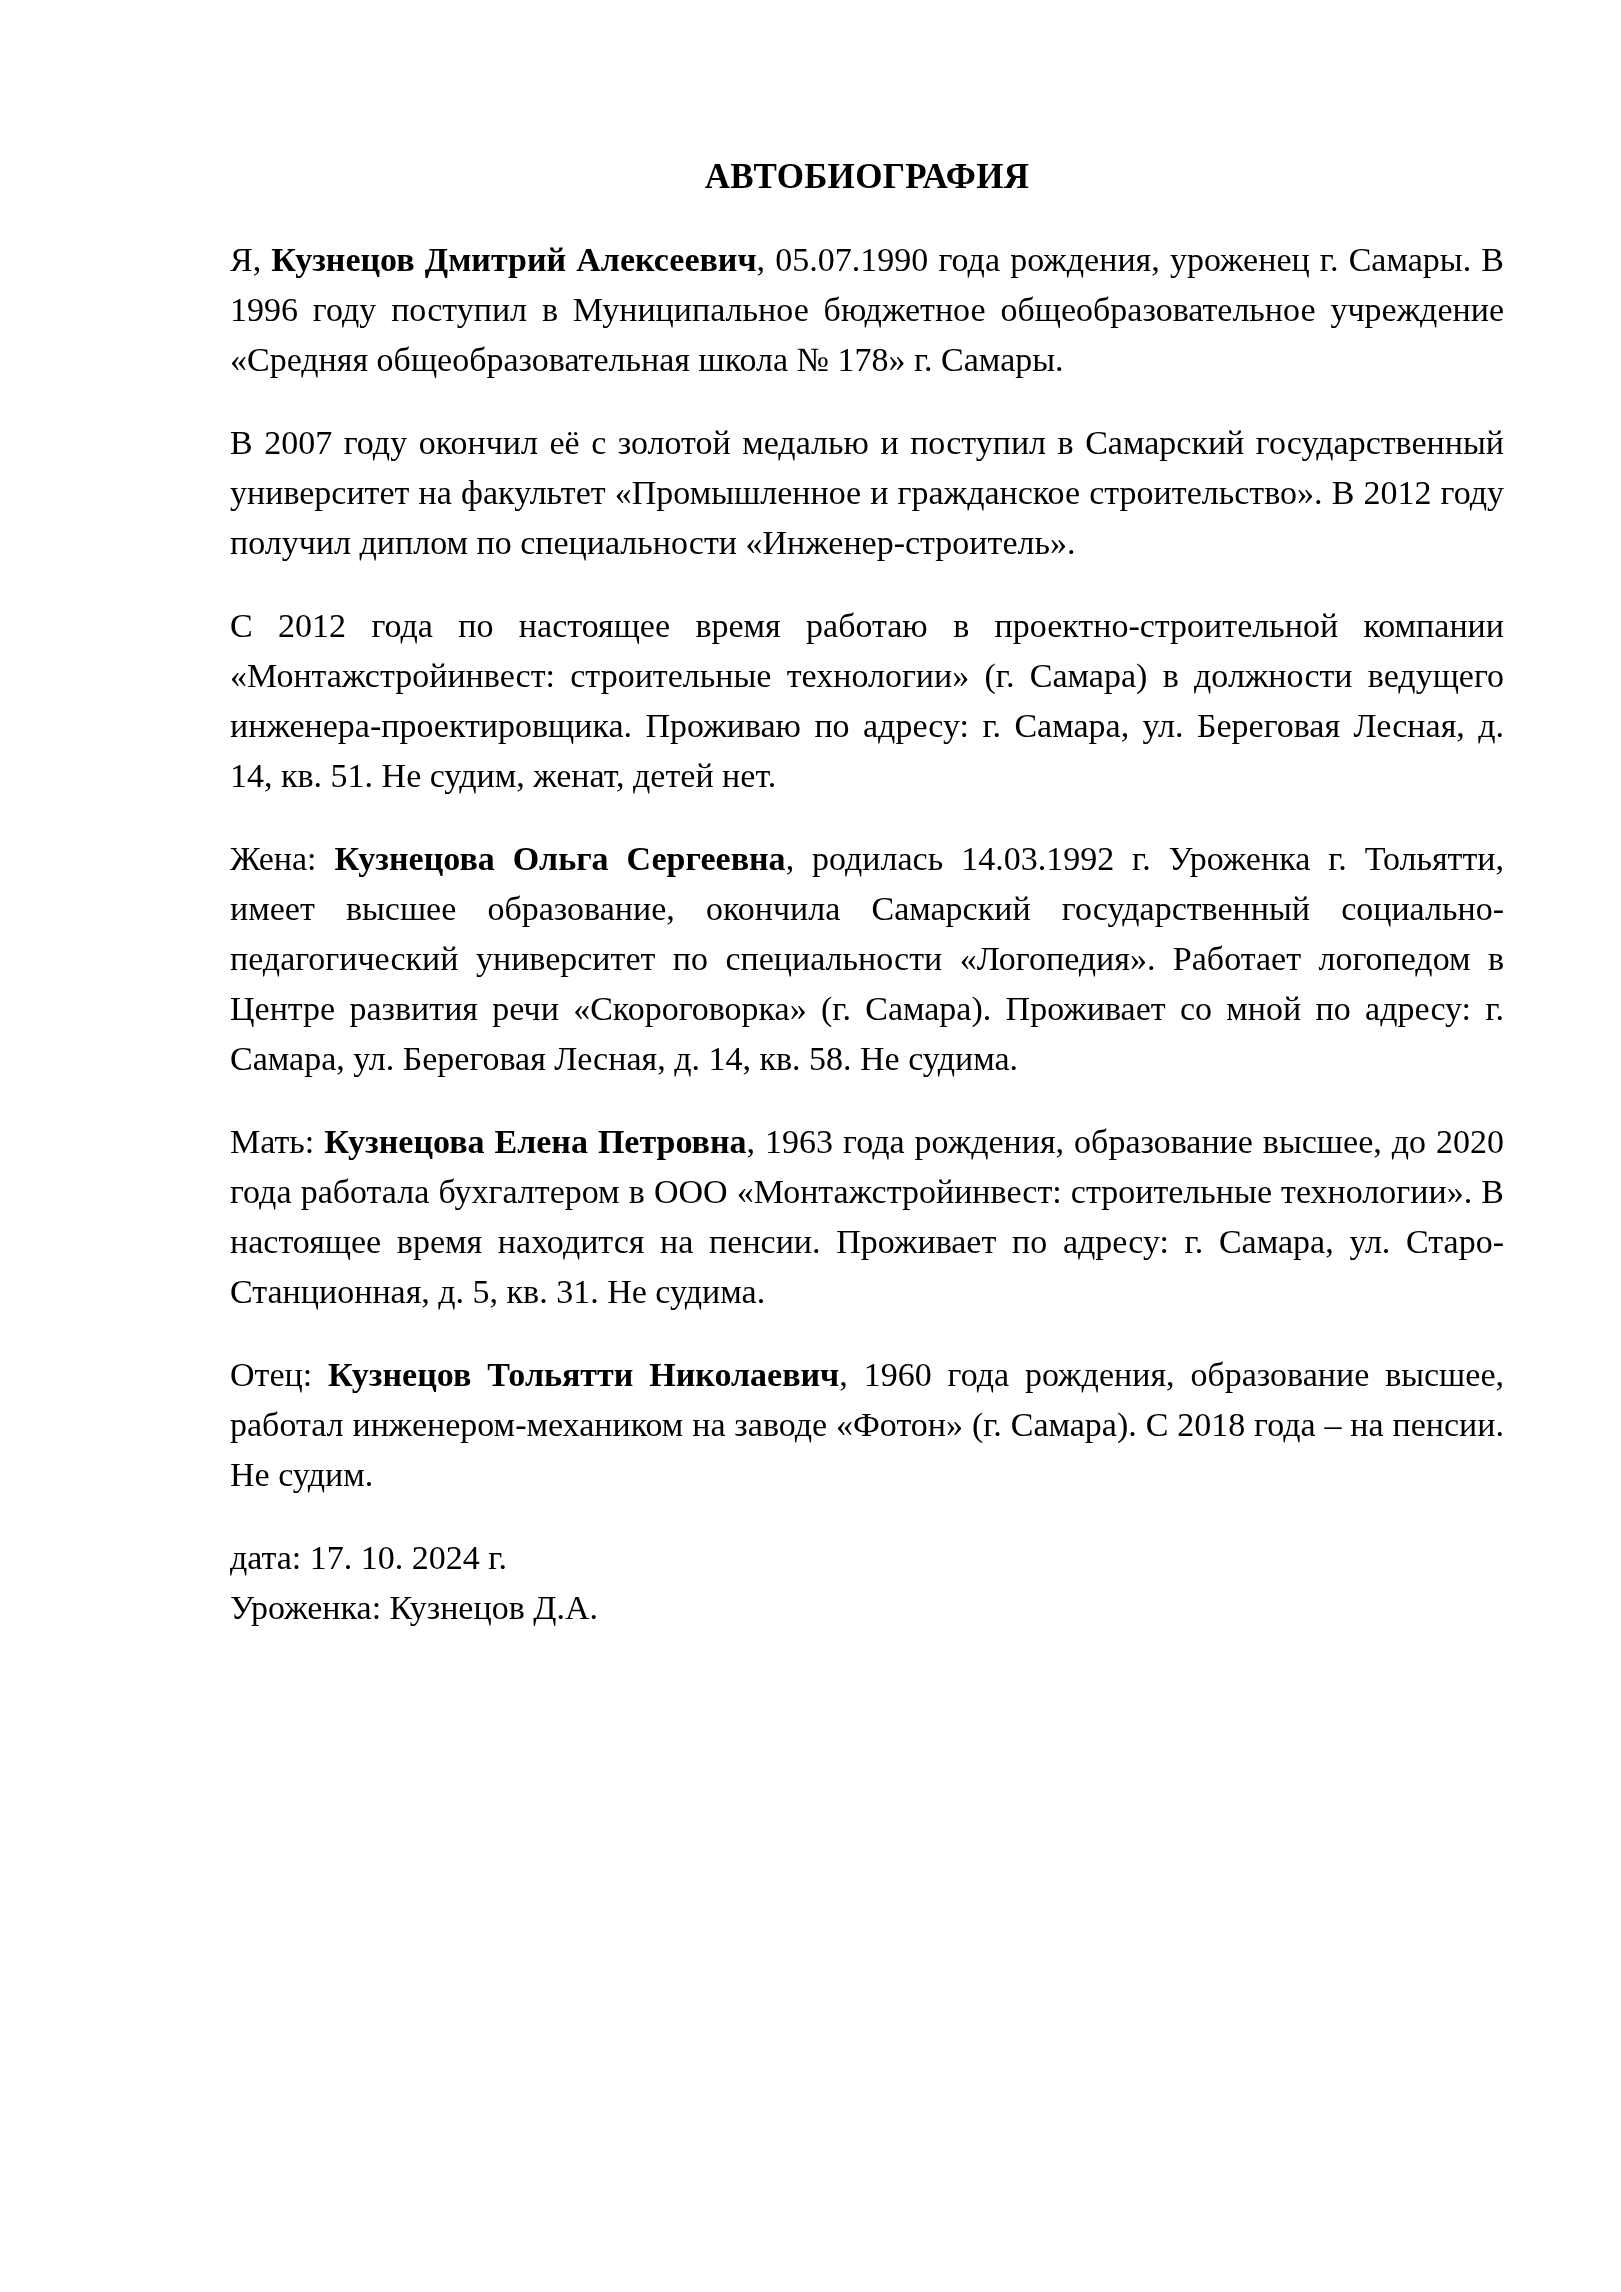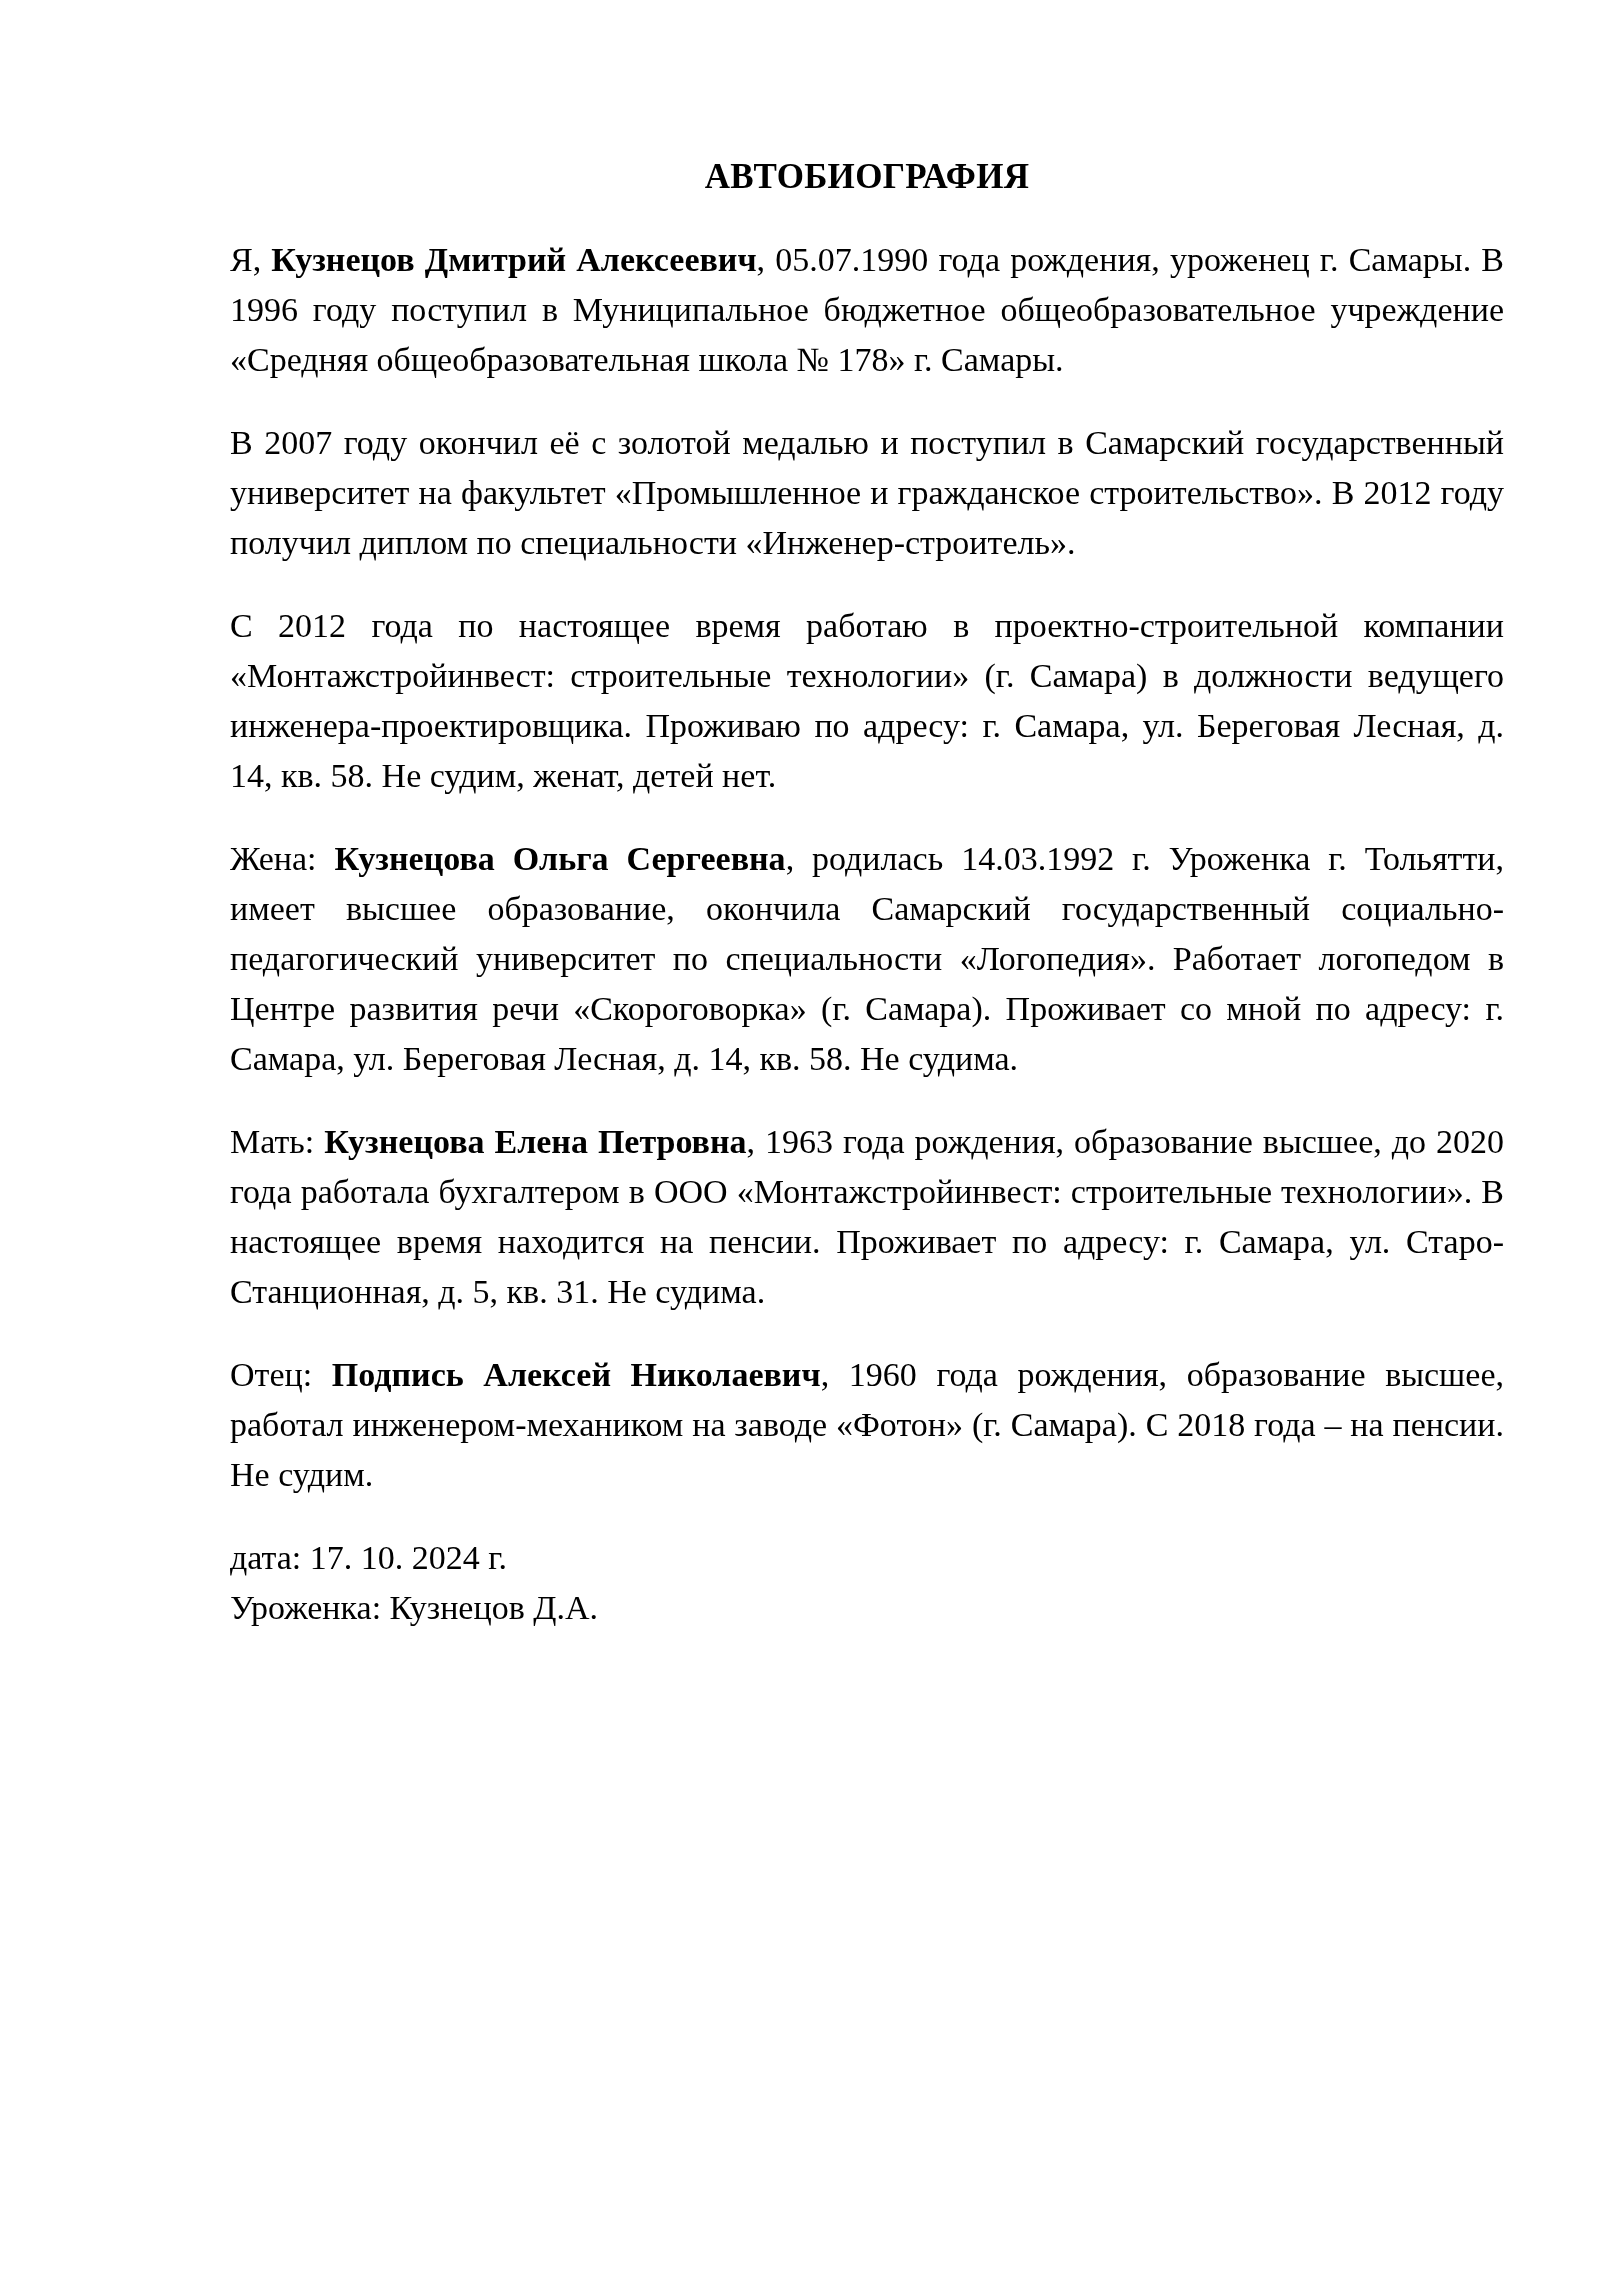--- a/index.html
+++ b/index.html
@@ -67,27 +67,27 @@
 <div class="page">
 
   <h1 class="title">АВТОБИОГРАФИЯ</h1>
 
   <div class="body-text">
 
     <p class="para"><span>Я, </span><span class="b">Кузнецов Дмитрий Алексеевич</span><span>, 05.07.1990 года рождения, уроженец г. Самары. В 1996 году поступил в Муниципальное бюджетное общеобразовательное учреждение «Средняя общеобразовательная школа № 178» г. Самары.</span></p>
 
     <p class="para"><span>В 2007 году окончил её с золотой медалью и поступил в Самарский государственный университет на факультет «Промышленное и гражданское строительство». В 2012 году получил диплом по специальности «Инженер-строитель».</span></p>
 
-    <p class="para"><span>С 2012 года по настоящее время работаю в проектно-строительной компании «Монтажстройинвест: строительные технологии» (г. Самара) в должности ведущего инженера-проектировщика. Проживаю по адресу: г. Самара, ул. Береговая Лесная, д. 14, кв. 58. Не судим, женат, детей нет.</span></p>
+    <p class="para"><span>С 2012 года по настоящее время работаю в проектно-строительной компании «Монтажстройинвест: строительные технологии» (г. Самара) в должности ведущего инженера-проектировщика. Проживаю по адресу: г. Самара, ул. Береговая Лесная, д. 14, кв. 51. Не судим, женат, детей нет.</span></p>
 
     <p class="para"><span>Жена: </span><span class="b">Кузнецова Ольга Сергеевна</span><span>, родилась 14.03.1992 г. Уроженка г. Тольятти, имеет высшее образование, окончила Самарский государственный социально-педагогический университет по специальности «Логопедия». Работает логопедом в Центре развития речи «Скороговорка» (г. Самара). Проживает со мной по адресу: г. Самара, ул. Береговая Лесная, д. 14, кв. 58. Не судима.</span></p>
 
     <p class="para"><span>Мать: </span><span class="b">Кузнецова Елена Петровна</span><span>, 1963 года рождения, образование высшее, до 2020 года работала бухгалтером в ООО «Монтажстройинвест: строительные технологии». В настоящее время находится на пенсии. Проживает по адресу: г. Самара, ул. Старо-Станционная, д. 5, кв. 31. Не судима.</span></p>
 
-    <p class="para"><span>Отец: </span><span class="b">Подпись Алексей Николаевич</span><span>, 1960 года рождения, образование высшее, работал инженером-механиком на заводе «Фотон» (г. Самара). С 2018 года – на пенсии. Не судим.</span></p>
+    <p class="para"><span>Отец: </span><span class="b">Кузнецов Тольятти Николаевич</span><span>, 1960 года рождения, образование высшее, работал инженером-механиком на заводе «Фотон» (г. Самара). С 2018 года – на пенсии. Не судим.</span></p>
 
     <div class="sign-block">
       <span class="line"><span>дата: </span><span>17. 10. 2024 г.</span></span>
       <span class="line"><span>Уроженка: </span><span class="b">Кузнецов Д.А.</span></span>
     </div>
 
   </div>
 </div>
 
 

